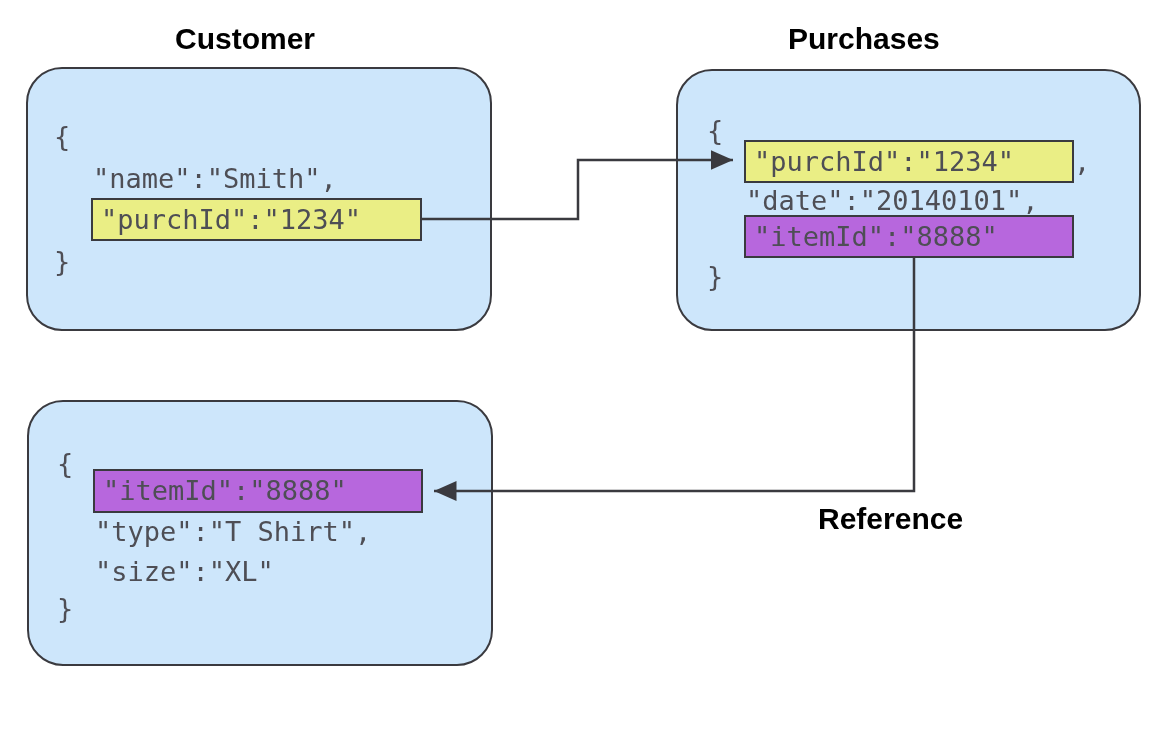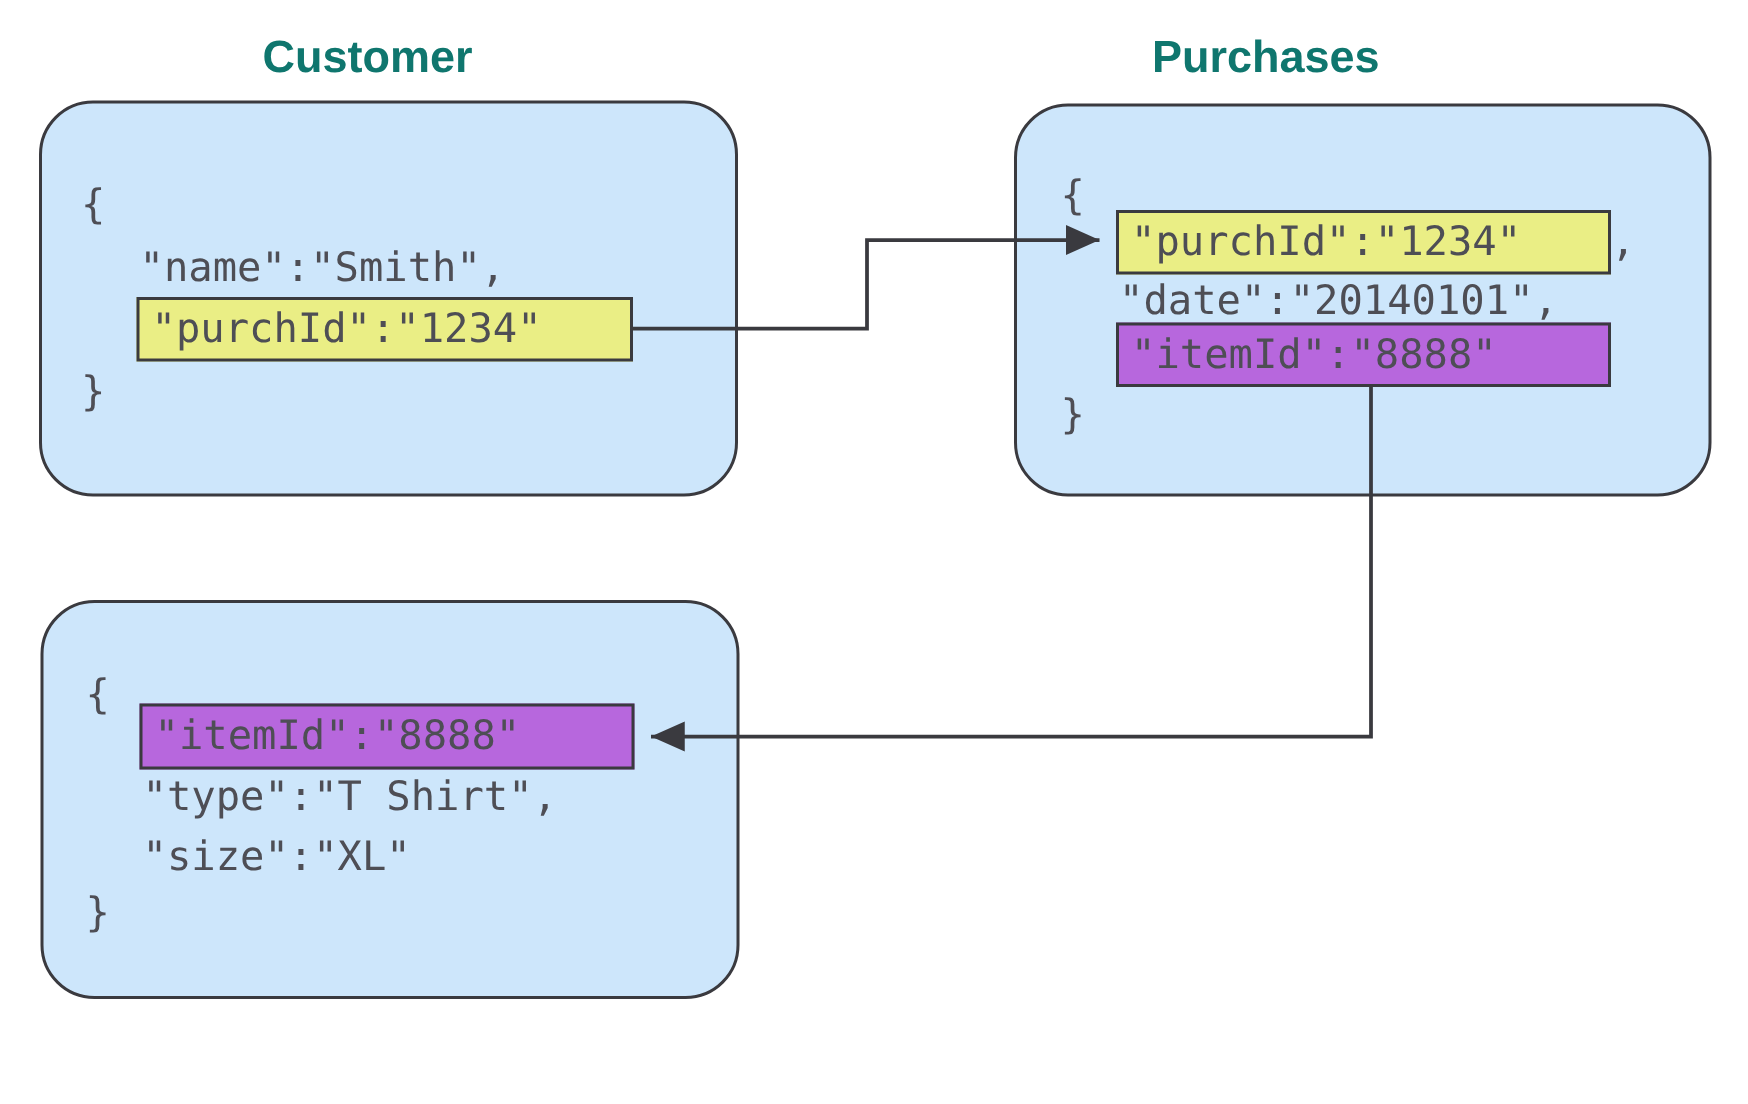--- a/index.html
+++ b/index.html
@@ -57,25 +57,25 @@
     padding-left: 8px;
   }
   .hl-yellow { background: #eaee85; }
   .hl-purple { background: #b767dd; }
 
   .title {
     position: absolute;
     font-family: "Liberation Sans", sans-serif;
     font-weight: bold;
     font-size: 30px;
-    color: #0f766e;
+    color: #000000;
     white-space: nowrap;
   }
   #title-customer  { left: 175px; top: 22px; }
-  #title-purchases { left: 768px; top: 22px; }
+  #title-purchases { left: 788px; top: 22px; }
   #title-products  { left: 176px; top: 680px; }
   #label-reference { left: 818px; top: 502px; }
 
   svg.edges {
     position: absolute;
     left: 0; top: 0;
     width: 1165px;
     height: 736px;
     pointer-events: none;
   }
@@ -83,20 +83,21 @@
 </head>
 <body>
 
 <div id="stage">
 
   <div class="title" id="title-customer">Customer</div>
 
   <div class="title" id="title-purchases">Purchases</div>
 
 
+  <div class="title" id="label-reference">Reference</div>
 
   <div class="card" id="card-customer"></div>
 
   <div class="brace" style="left:54px; top:116px;">{</div>
 
   <div class="jline" style="left:93px; top:158px;">"name":"Smith",</div>
 
   <div class="hl hl-yellow" style="left:91px; top:198px; width:331px; height:43px;">"purchId":"1234"</div>
 
   <div class="brace" style="left:54px; top:241px;">}</div>

